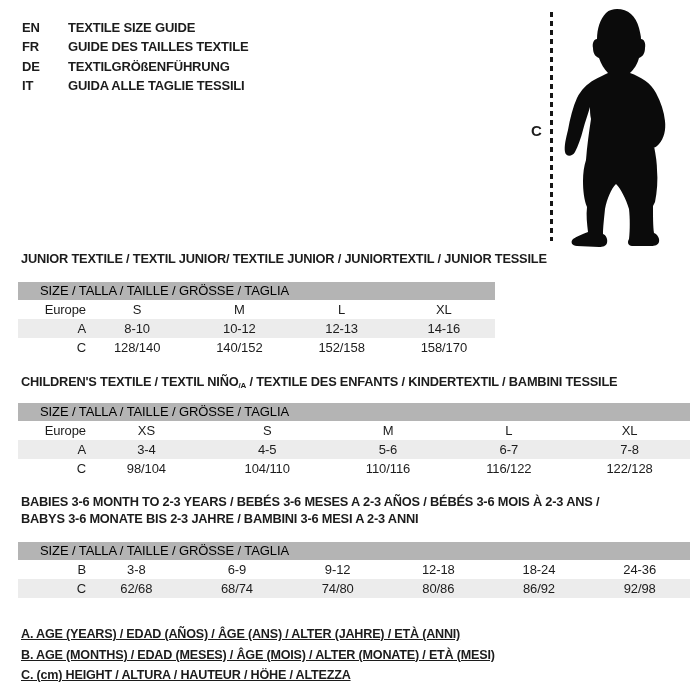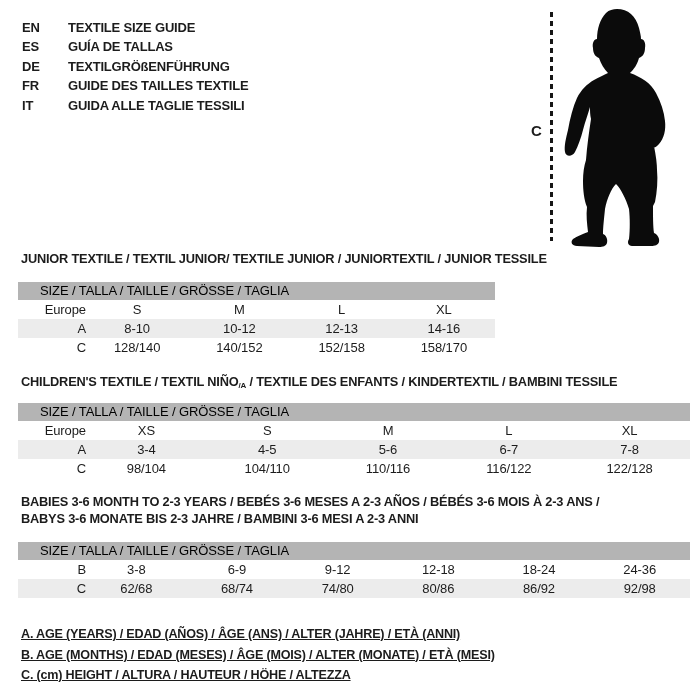--- a/index.html
+++ b/index.html
@@ -45,30 +45,26 @@
 <body>
 
 <div class="page">
 
   <div class="lang-list">
     <div class="lang-row">
       <span>EN</span>
       <span>TEXTILE SIZE GUIDE</span>
     </div>
     <div class="lang-row">
-      <span>ES</span>
-      <span>GUÍA DE TALLAS</span>
+      <span>FR</span>
+      <span>GUIDE DES TAILLES TEXTILE</span>
     </div>
     <div class="lang-row">
       <span>DE</span>
       <span>TEXTILGRÖßENFÜHRUNG</span>
-    </div>
-    <div class="lang-row">
-      <span>FR</span>
-      <span>GUIDE DES TAILLES TEXTILE</span>
     </div>
     <div class="lang-row">
       <span>IT</span>
       <span>GUIDA ALLE TAGLIE TESSILI</span>
     </div>
   </div>
 
   <div class="measure-line"></div>
   <div class="measure-label">C</div>
   <svg class="baby-svg" width="144" height="242" viewBox="0 0 144 242">

